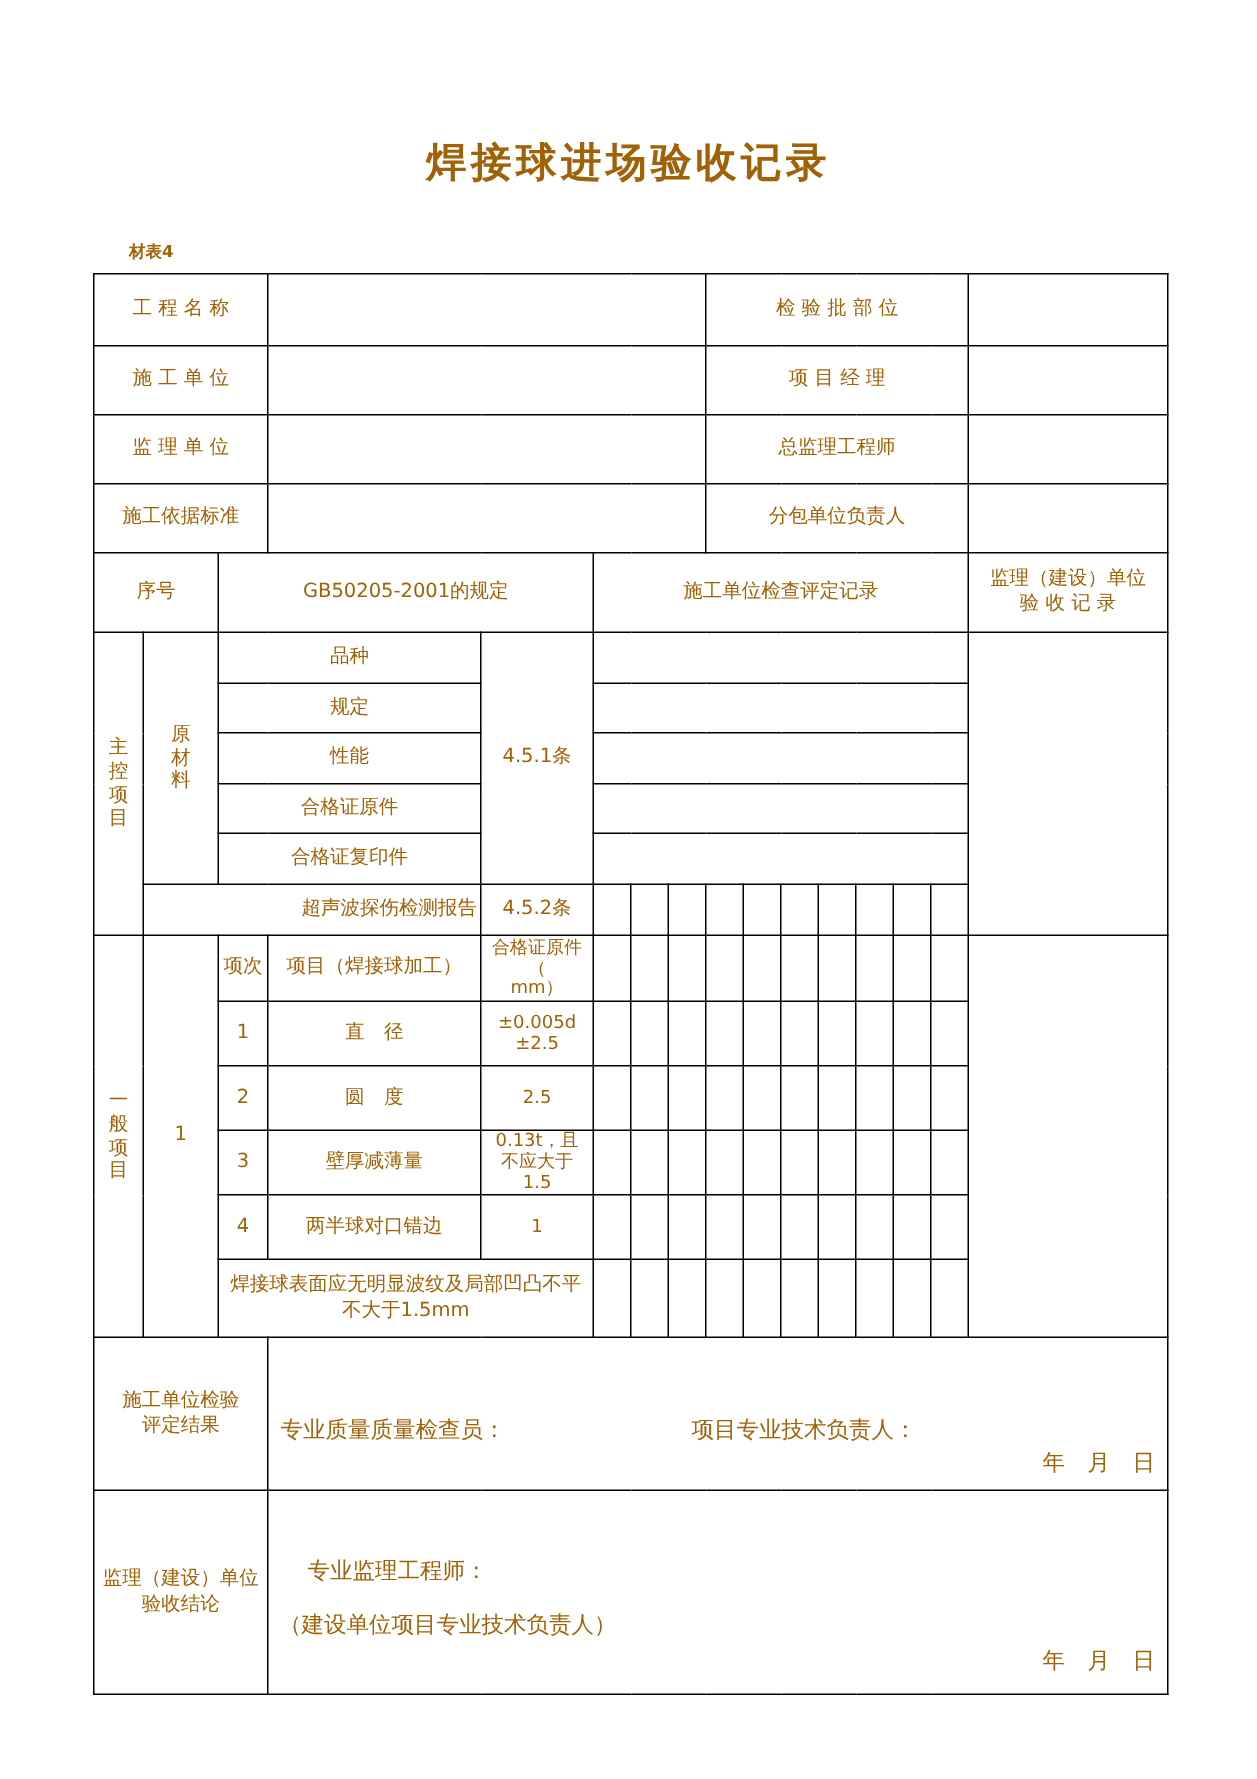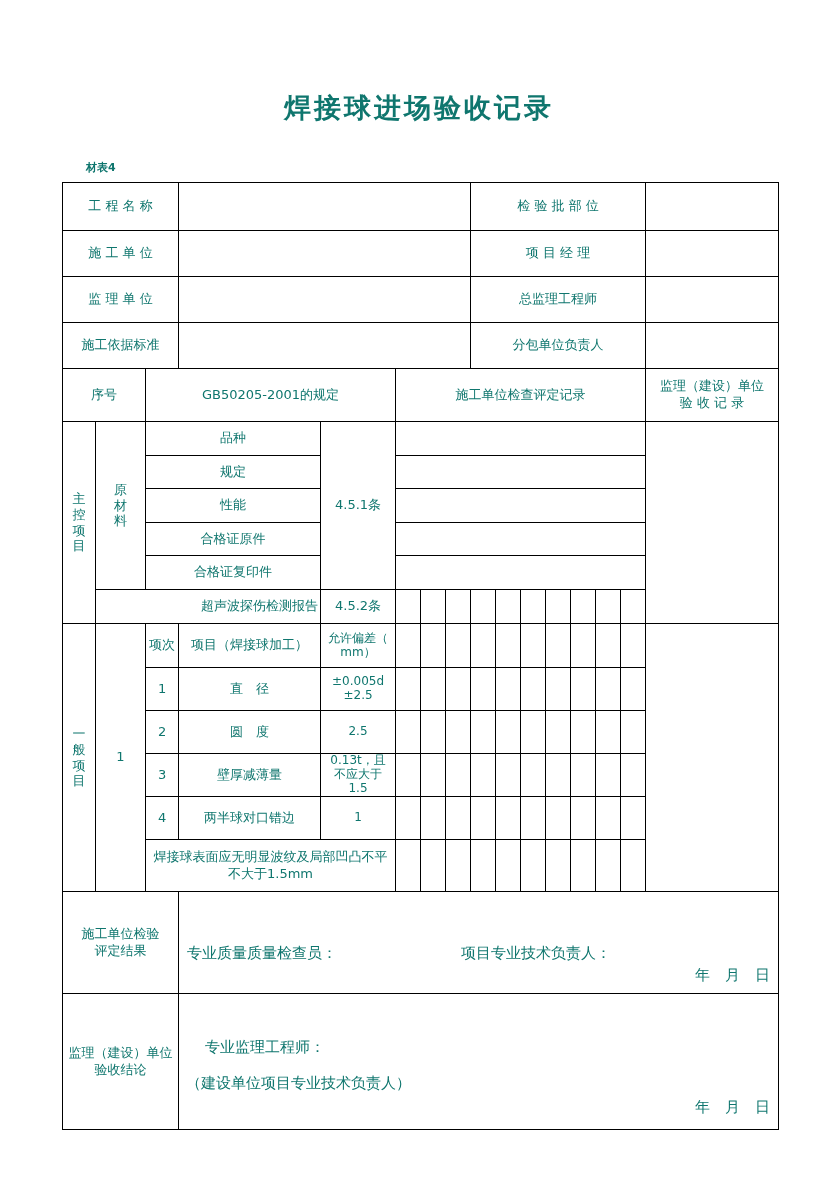--- a/index.html
+++ b/index.html
@@ -1,17 +1,17 @@
 <!DOCTYPE html>
 <html><head>
 <meta charset="utf-8">
 <style>
   html,body{margin:0;padding:0;background:#fff;}
   .page{position:relative;width:838px;height:1186px;background:#ffffff;overflow:hidden;
-        font-family:"DejaVu Sans","Liberation Sans",sans-serif;color:#0f766e;}
+        font-family:"DejaVu Sans","Liberation Sans",sans-serif;color:#a16207;}
   .title{position:absolute;top:90px;left:0;width:100%;text-align:center;
          font-size:27px;font-weight:bold;letter-spacing:3px;}
   .form-code{position:absolute;left:86px;top:160px;font-size:11px;font-weight:bold;}
   table.form{position:absolute;left:62px;top:182px;width:716px;
              border-collapse:collapse;table-layout:fixed;}
   td{border:1px solid #000;text-align:center;vertical-align:middle;
      font-size:13px;line-height:1.3;padding:0 2px;white-space:pre-line;overflow:hidden;}
   td.left{text-align:right;padding-left:6px;}
   td.small{font-size:12px;line-height:1.15;}
   td.vert{line-height:1.2;padding:0;}
@@ -127,21 +127,21 @@
       </tr>
 
       <tr class="h44">
         <td rowspan="6" class="vert">一
 般
 项
 目</td>
         <td rowspan="6">1</td>
         <td>项次</td>
         <td>项目（焊接球加工）</td>
-        <td class="small">允许偏差（
+        <td class="small">合格证原件（
 mm）</td>
         <td></td>
           <td></td>
           <td></td>
           <td></td>
           <td></td>
           <td></td>
           <td></td>
           <td></td>
           <td></td>

